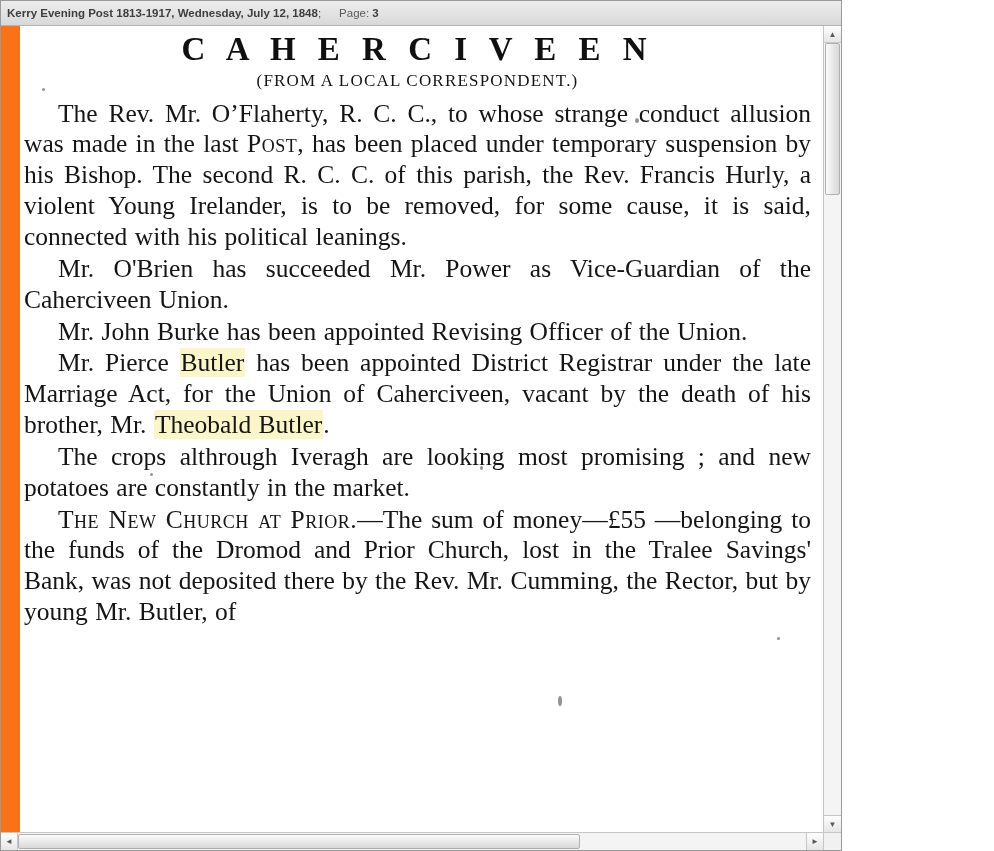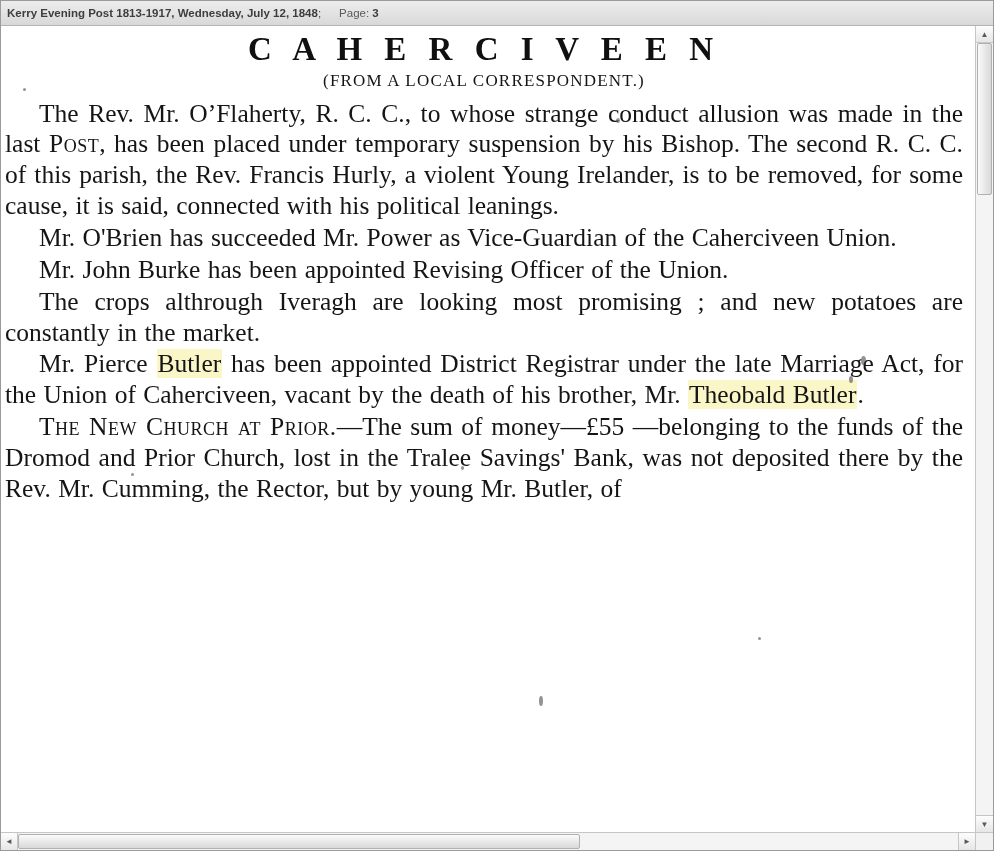--- a/index.html
+++ b/index.html
@@ -8,21 +8,21 @@
     background: #ffffff;
   }
   body {
     width: 994px;
     height: 851px;
     overflow: hidden;
     font-family: "Liberation Serif", serif;
   }
   .viewer {
     position: relative;
-    width: 994px;
+    width: 842px;
     height: 851px;
     box-sizing: border-box;
     background: #ffffff;
     border: 1px solid #9a9a9a;
     display: flex;
     flex-direction: column;
   }
   
   .titlebar {
     height: 24px;
@@ -55,20 +55,21 @@
     font-weight: bold;
   }
   
   .content-wrap {
     position: relative;
     flex: 1 1 auto;
     display: flex;
     flex-direction: row;
     min-height: 0;
     background: #f97316;
+    padding-left: 19px;
   }
   .page {
     position: relative;
     flex: 1 1 auto;
     overflow: hidden;
     background: #ffffff;
     padding: 4px 12px 0 4px;
     box-sizing: border-box;
   }
   
@@ -226,22 +227,22 @@
 
     <div class="page">
       <div class="scan">
 
         <div class="headline">C A H E R C I V E E N</div>
         <div class="subhead">(FROM A LOCAL CORRESPONDENT.)</div>
 
         <p class="para"><span>The Rev. Mr. O’Flaherty, R. C. C., to whose strange conduct allusion was made in the last </span><span class="smallcaps">Post</span><span>, has been placed under temporary suspension by his Bishop.   The second  R. C. C. of this parish, the Rev. Francis Hurly, a violent Young Irelander, is to be removed, for some cause, it is said, connected with his political leanings.</span></p>
         <p class="para"><span>Mr.  O'Brien has succeeded  Mr.  Power as Vice-Guardian of the Caherciveen Union.</span></p>
         <p class="para"><span>Mr. John  Burke has been  appointed Revising  Officer of the Union.</span></p>
+        <p class="para"><span>Mr.  Pierce  </span><mark class="hl">Butler</mark><span>  has  been  appointed District  Registrar under the  late  Marriage  Act,  for the  Union  of  Caherciveen, vacant by the death of his brother, Mr. </span><mark class="hl">Theobald Butler</mark><span>.</span></p>
         <p class="para"><span>The  crops  althrough  Iveragh  are  looking  most  promising ; and new potatoes are constantly in the market.</span></p>
-        <p class="para"><span>Mr.  Pierce  </span><mark class="hl">Butler</mark><span>  has  been  appointed District  Registrar under the  late  Marriage  Act,  for the  Union  of  Caherciveen, vacant by the death of his brother, Mr. </span><mark class="hl">Theobald Butler</mark><span>.</span></p>
         <p class="para"><span class="smallcaps">The New Church at Prior.</span><span>—The sum of money—£55 —belonging to the funds of the Dromod and Prior Church, lost in the  Tralee  Savings' Bank,  was not  deposited there by the Rev. Mr. Cumming, the Rector, but by young Mr. Butler, of</span></p>
 
       </div>
 
       <span class="speck" style="left:22px;top:62px;width:3px;height:3px;"></span>
       <span class="speck" style="left:615px;top:92px;width:4px;height:5px;"></span>
       <span class="speck" style="left:860px;top:330px;width:5px;height:9px;"></span>
       <span class="speck" style="left:848px;top:350px;width:4px;height:7px;"></span>
       <span class="speck" style="left:540px;top:365px;width:3px;height:3px;"></span>
       <span class="speck" style="left:460px;top:440px;width:3px;height:4px;"></span>

